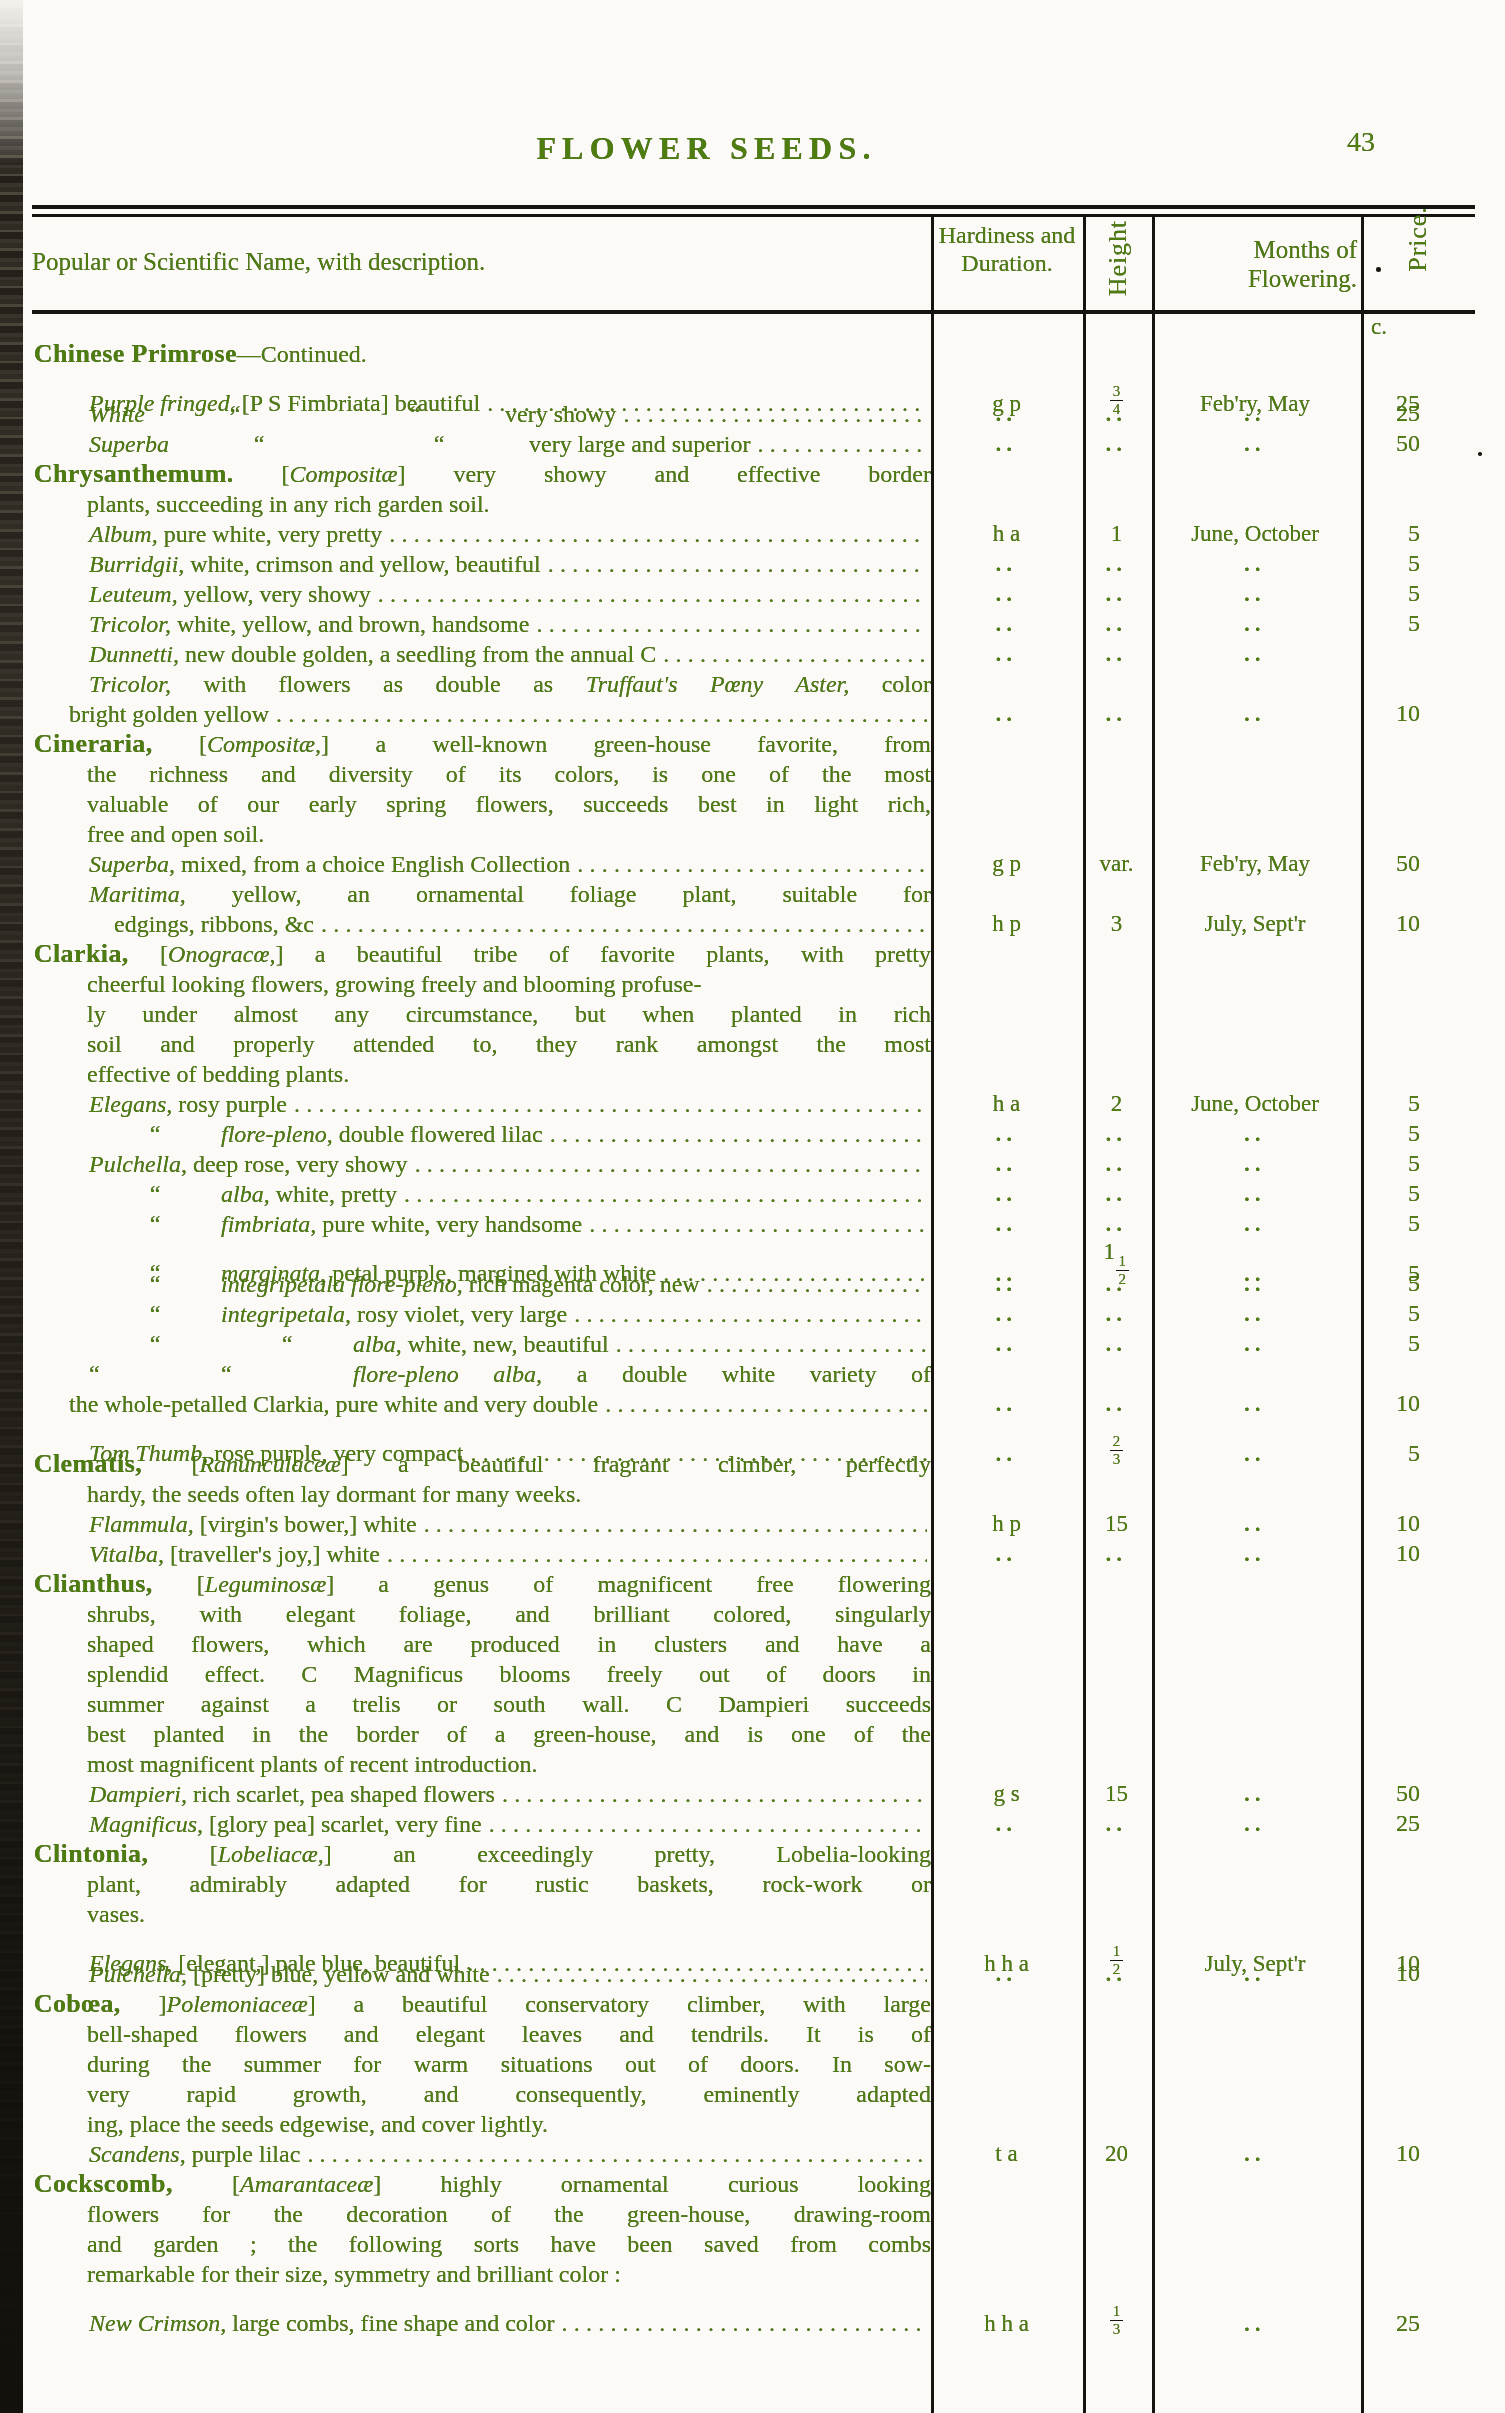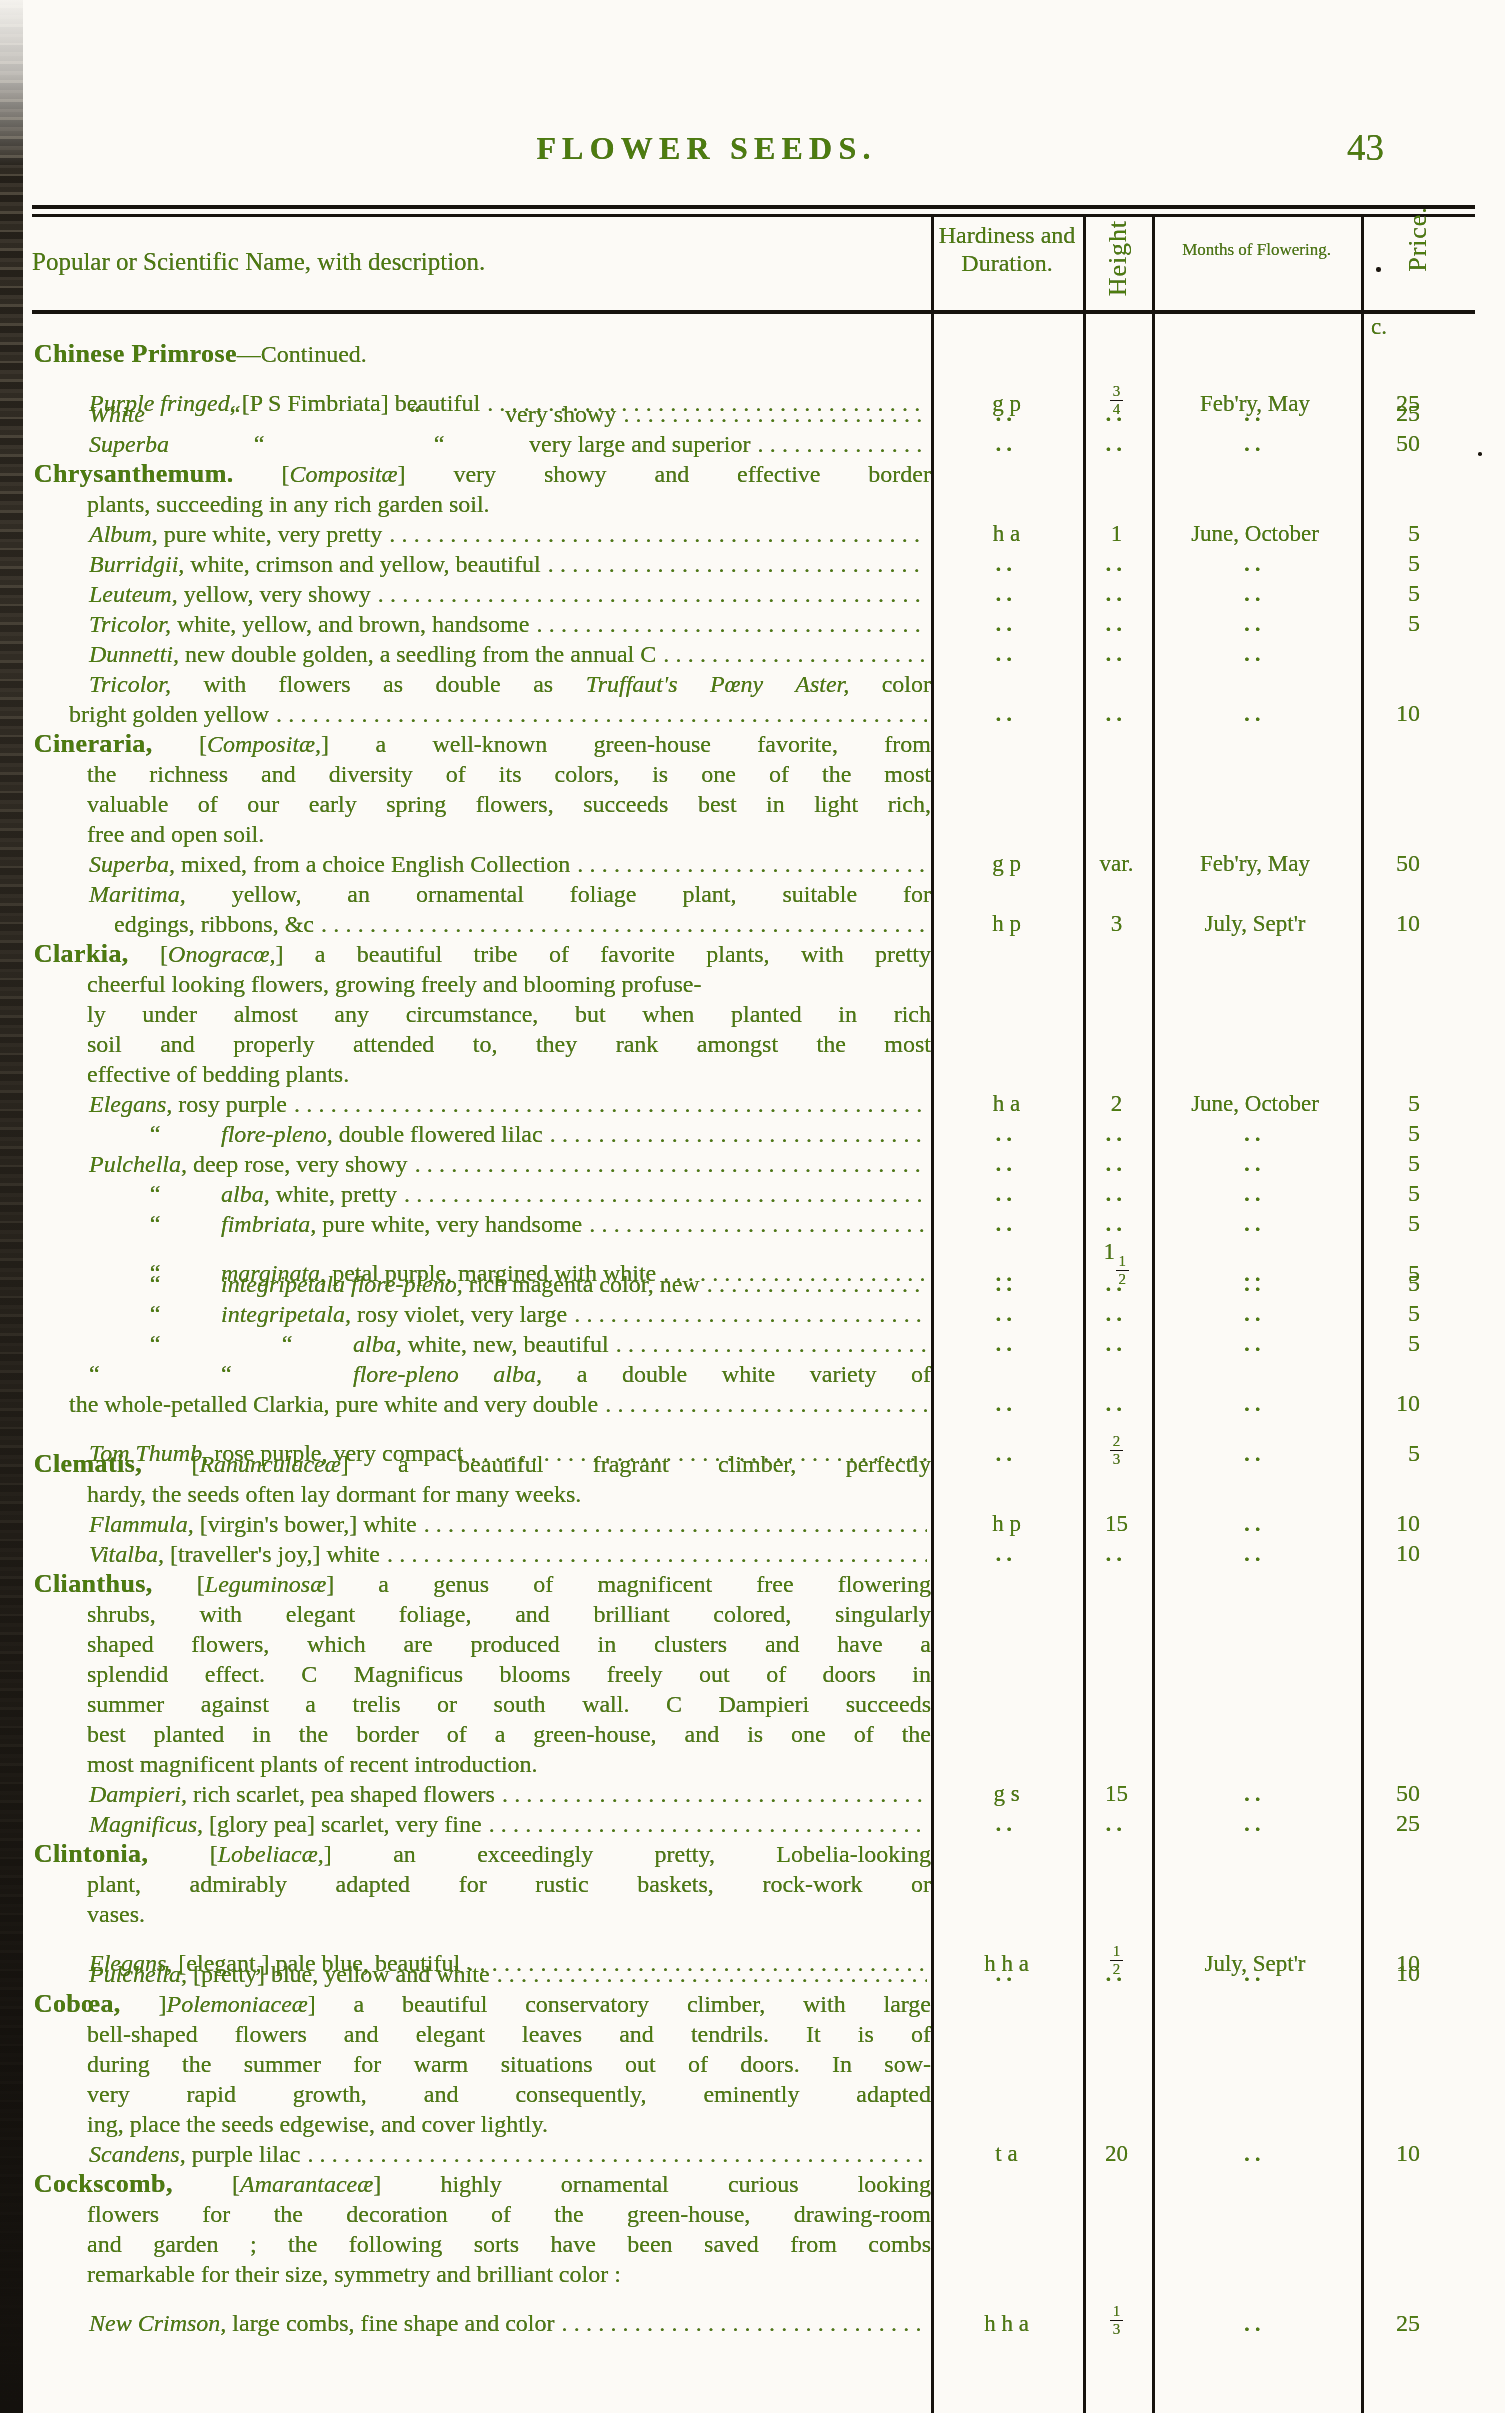--- a/index.html
+++ b/index.html
@@ -11,36 +11,36 @@
   .gutter{position:absolute;left:0;top:0;width:23px;height:2413px;
     background:
       linear-gradient(180deg, rgba(252,250,246,.96) 0%, rgba(252,250,246,.7) 3%,
         rgba(55,50,42,.25) 7%, rgba(55,50,42,.5) 26%, rgba(35,31,25,.72) 55%,
         rgba(20,17,13,.92) 85%, #14110d 100%),
       repeating-linear-gradient(180deg,#2c271f 0 5.3px,#554e41 5.3px 8px,#1d1913 8px 15px,#3a342b 15px 18.7px);}
   .speck{position:absolute;background:#1b160f;border-radius:50%;}
 
   .title{position:absolute;left:0;top:130px;width:1505px;text-align:center;
          transform:translateX(-46px);font-size:32px;font-weight:bold;letter-spacing:6.2px;}
-  .pagenum{position:absolute;left:1347px;top:126px;font-size:37px;}
+  .pagenum{position:absolute;left:1347px;top:126px;font-size:28px;}
 
   .tbl{position:absolute;left:32px;top:205px;width:1443px;height:2209px;}
   .hrule{position:absolute;left:0;width:1443px;background:#17130e;}
   .r1{top:0;height:3.6px;} .r2{top:9px;height:2.7px;} .r3{top:105px;height:3.6px;}
   .vl{position:absolute;top:11.6px;height:2197px;width:2.7px;background:#17130e;}
   .vl1{left:899px;} .vl2{left:1051px;} .vl3{left:1120px;} .vl4{left:1329px;}
 
   .hd-name{position:absolute;left:0;top:43px;width:899px;font-size:25px;}
   .hd-hard{position:absolute;left:901px;top:16px;width:148px;text-align:center;
            font-size:24px;line-height:28px;}
   .hd-height{position:absolute;left:1051px;top:5.3px;width:69px;height:96px;
              display:flex;align-items:center;justify-content:center;}
   .hd-height span{writing-mode:vertical-rl;transform:rotate(180deg);font-size:26px;letter-spacing:0.9px;}
-  .hd-months{position:absolute;left:1124px;top:30px;width:201px;text-align:center;
-             font-size:17px;line-height:29px;}
+  .hd-months{position:absolute;left:1124px;top:30px;width:201px;text-align:right;
+             font-size:25px;line-height:29px;}
   .hd-price{position:absolute;left:1329px;top:3.6px;width:114px;height:100px;
             display:flex;align-items:center;justify-content:center;}
   .hd-price span{writing-mode:vertical-rl;transform:rotate(180deg) translateY(19.6px);
                  font-size:26px;letter-spacing:0.9px;}
   .cents{position:absolute;left:1339px;top:109px;font-size:23px;}
 
   .tbody{position:absolute;left:0;top:134px;width:1443px;}
   .row{display:grid;grid-template-columns:899px 151px 69px 208px 114px;height:30px;align-items:end;}
   .nm{font-size:24px;line-height:28.5px;overflow:hidden;white-space:nowrap;padding-bottom:0.9px;}
   .k-g .nm{padding-left:1.8px;}

